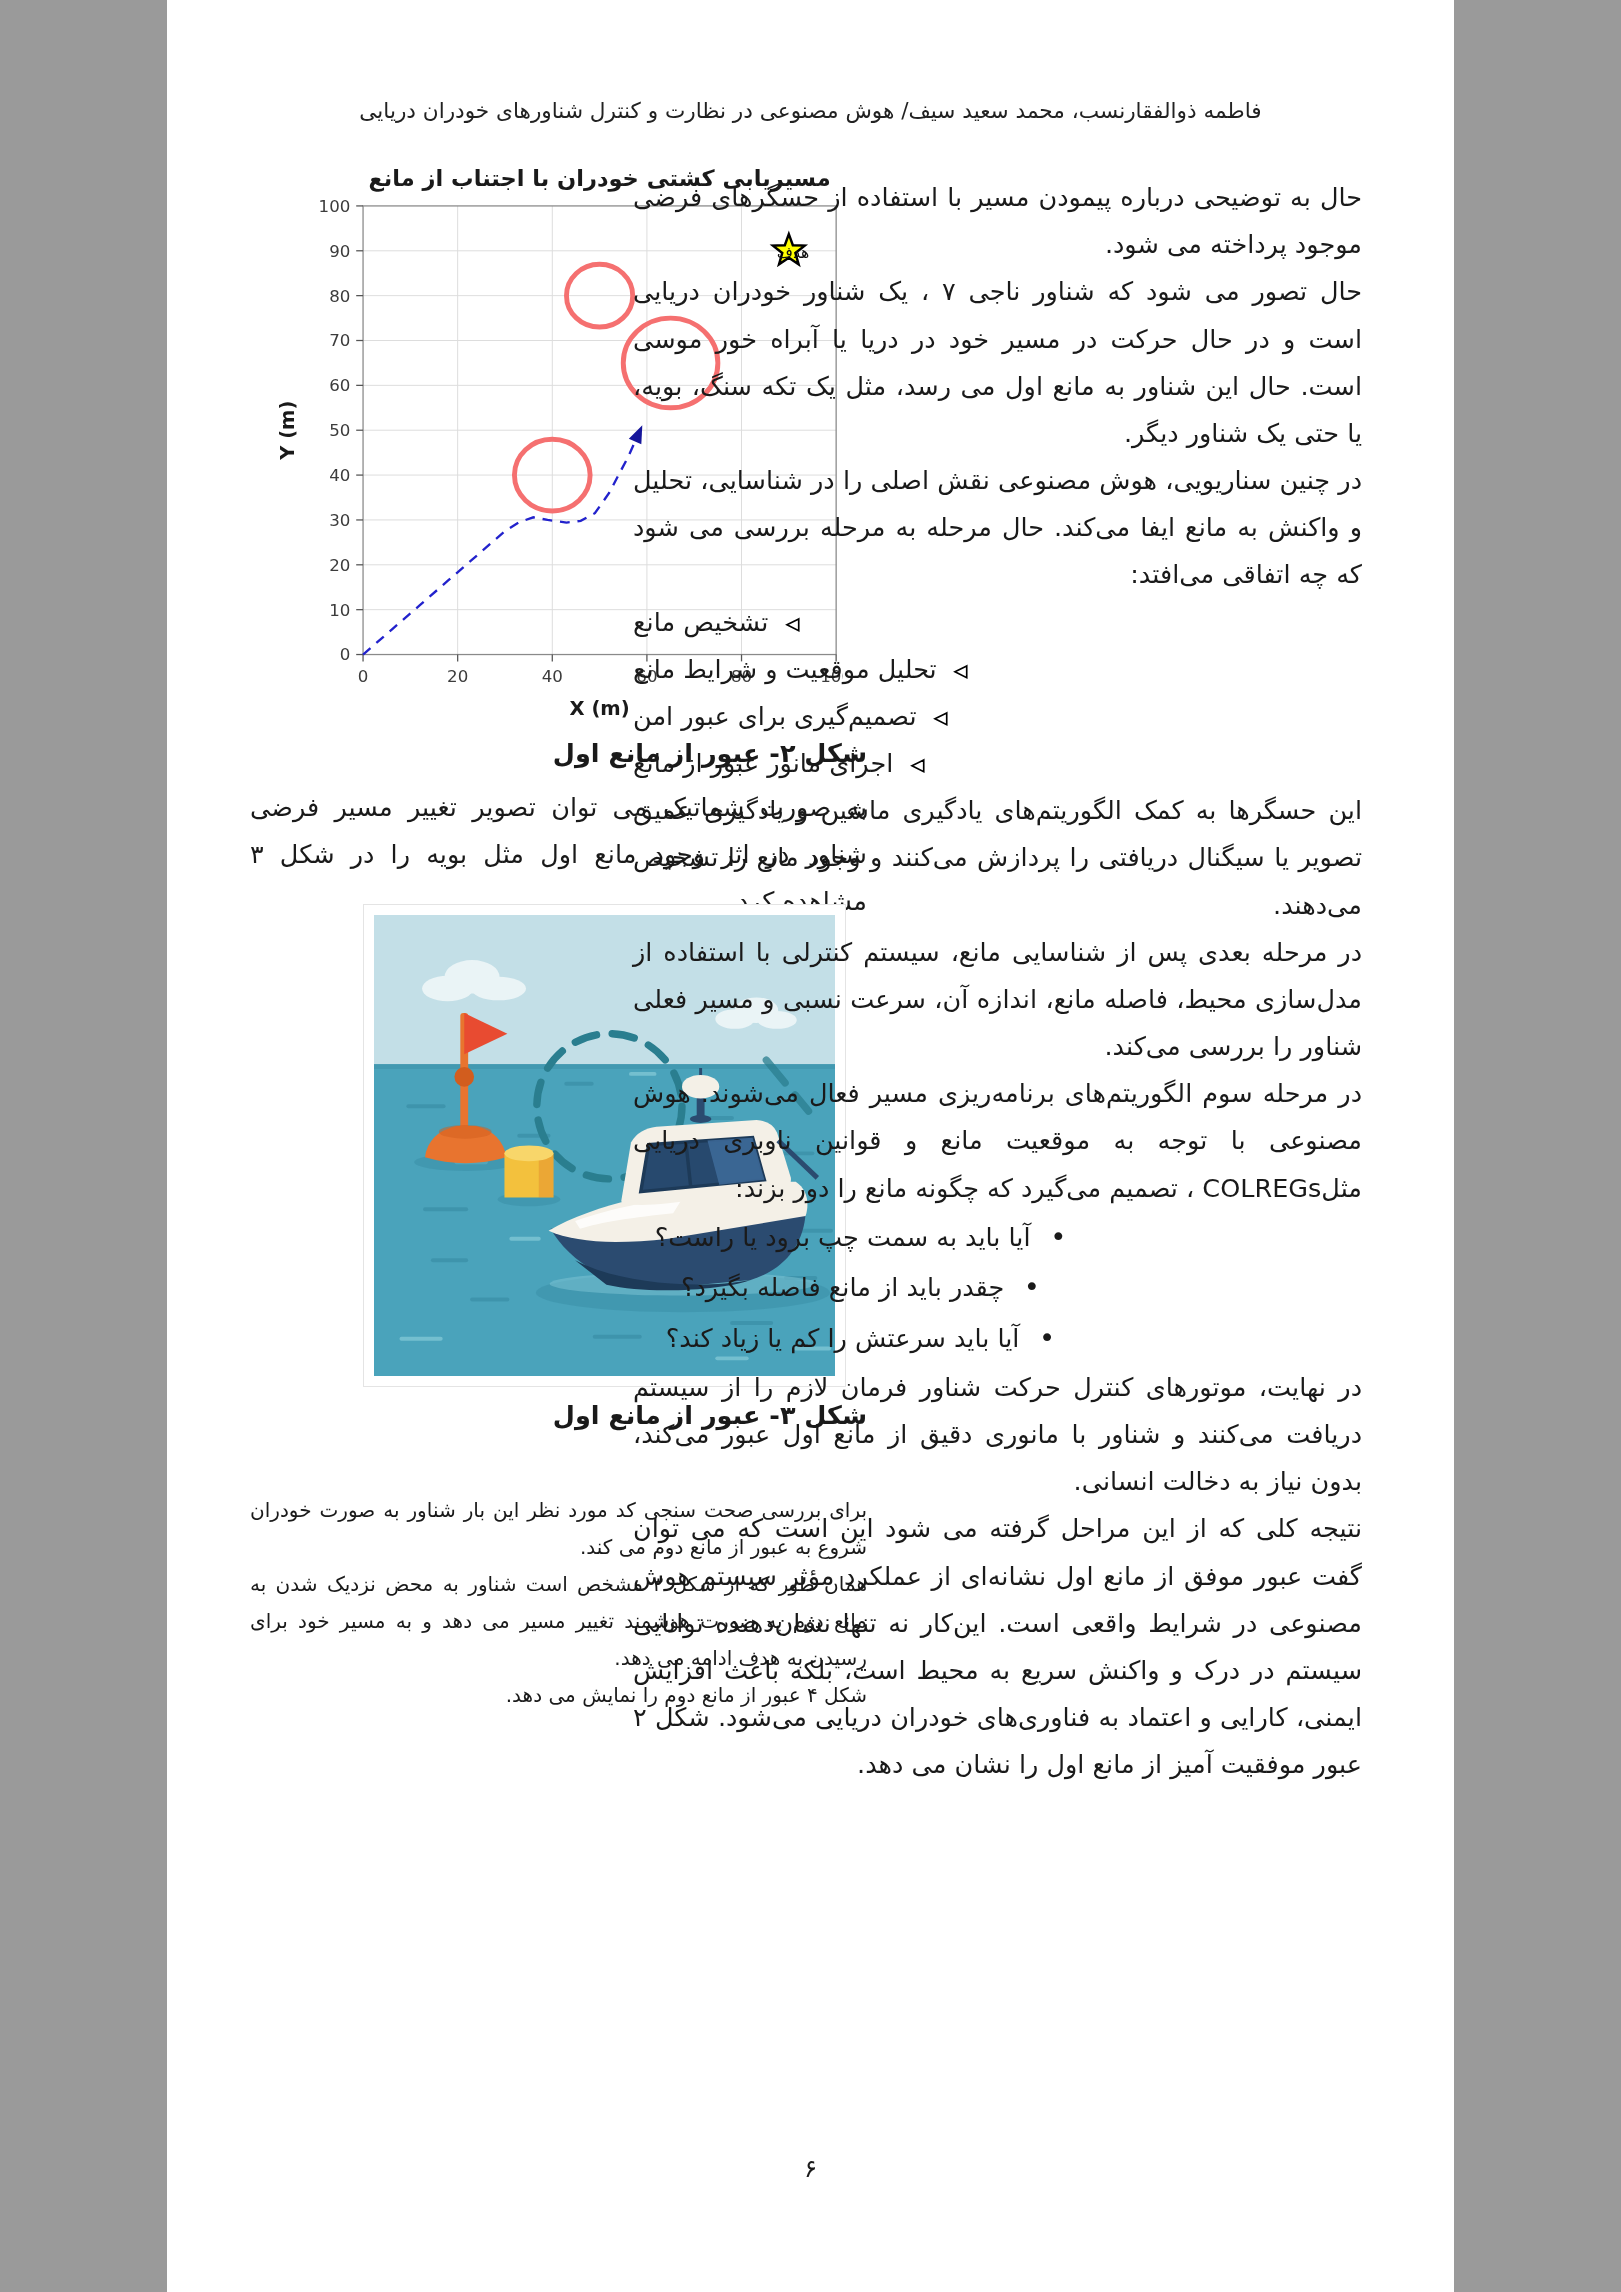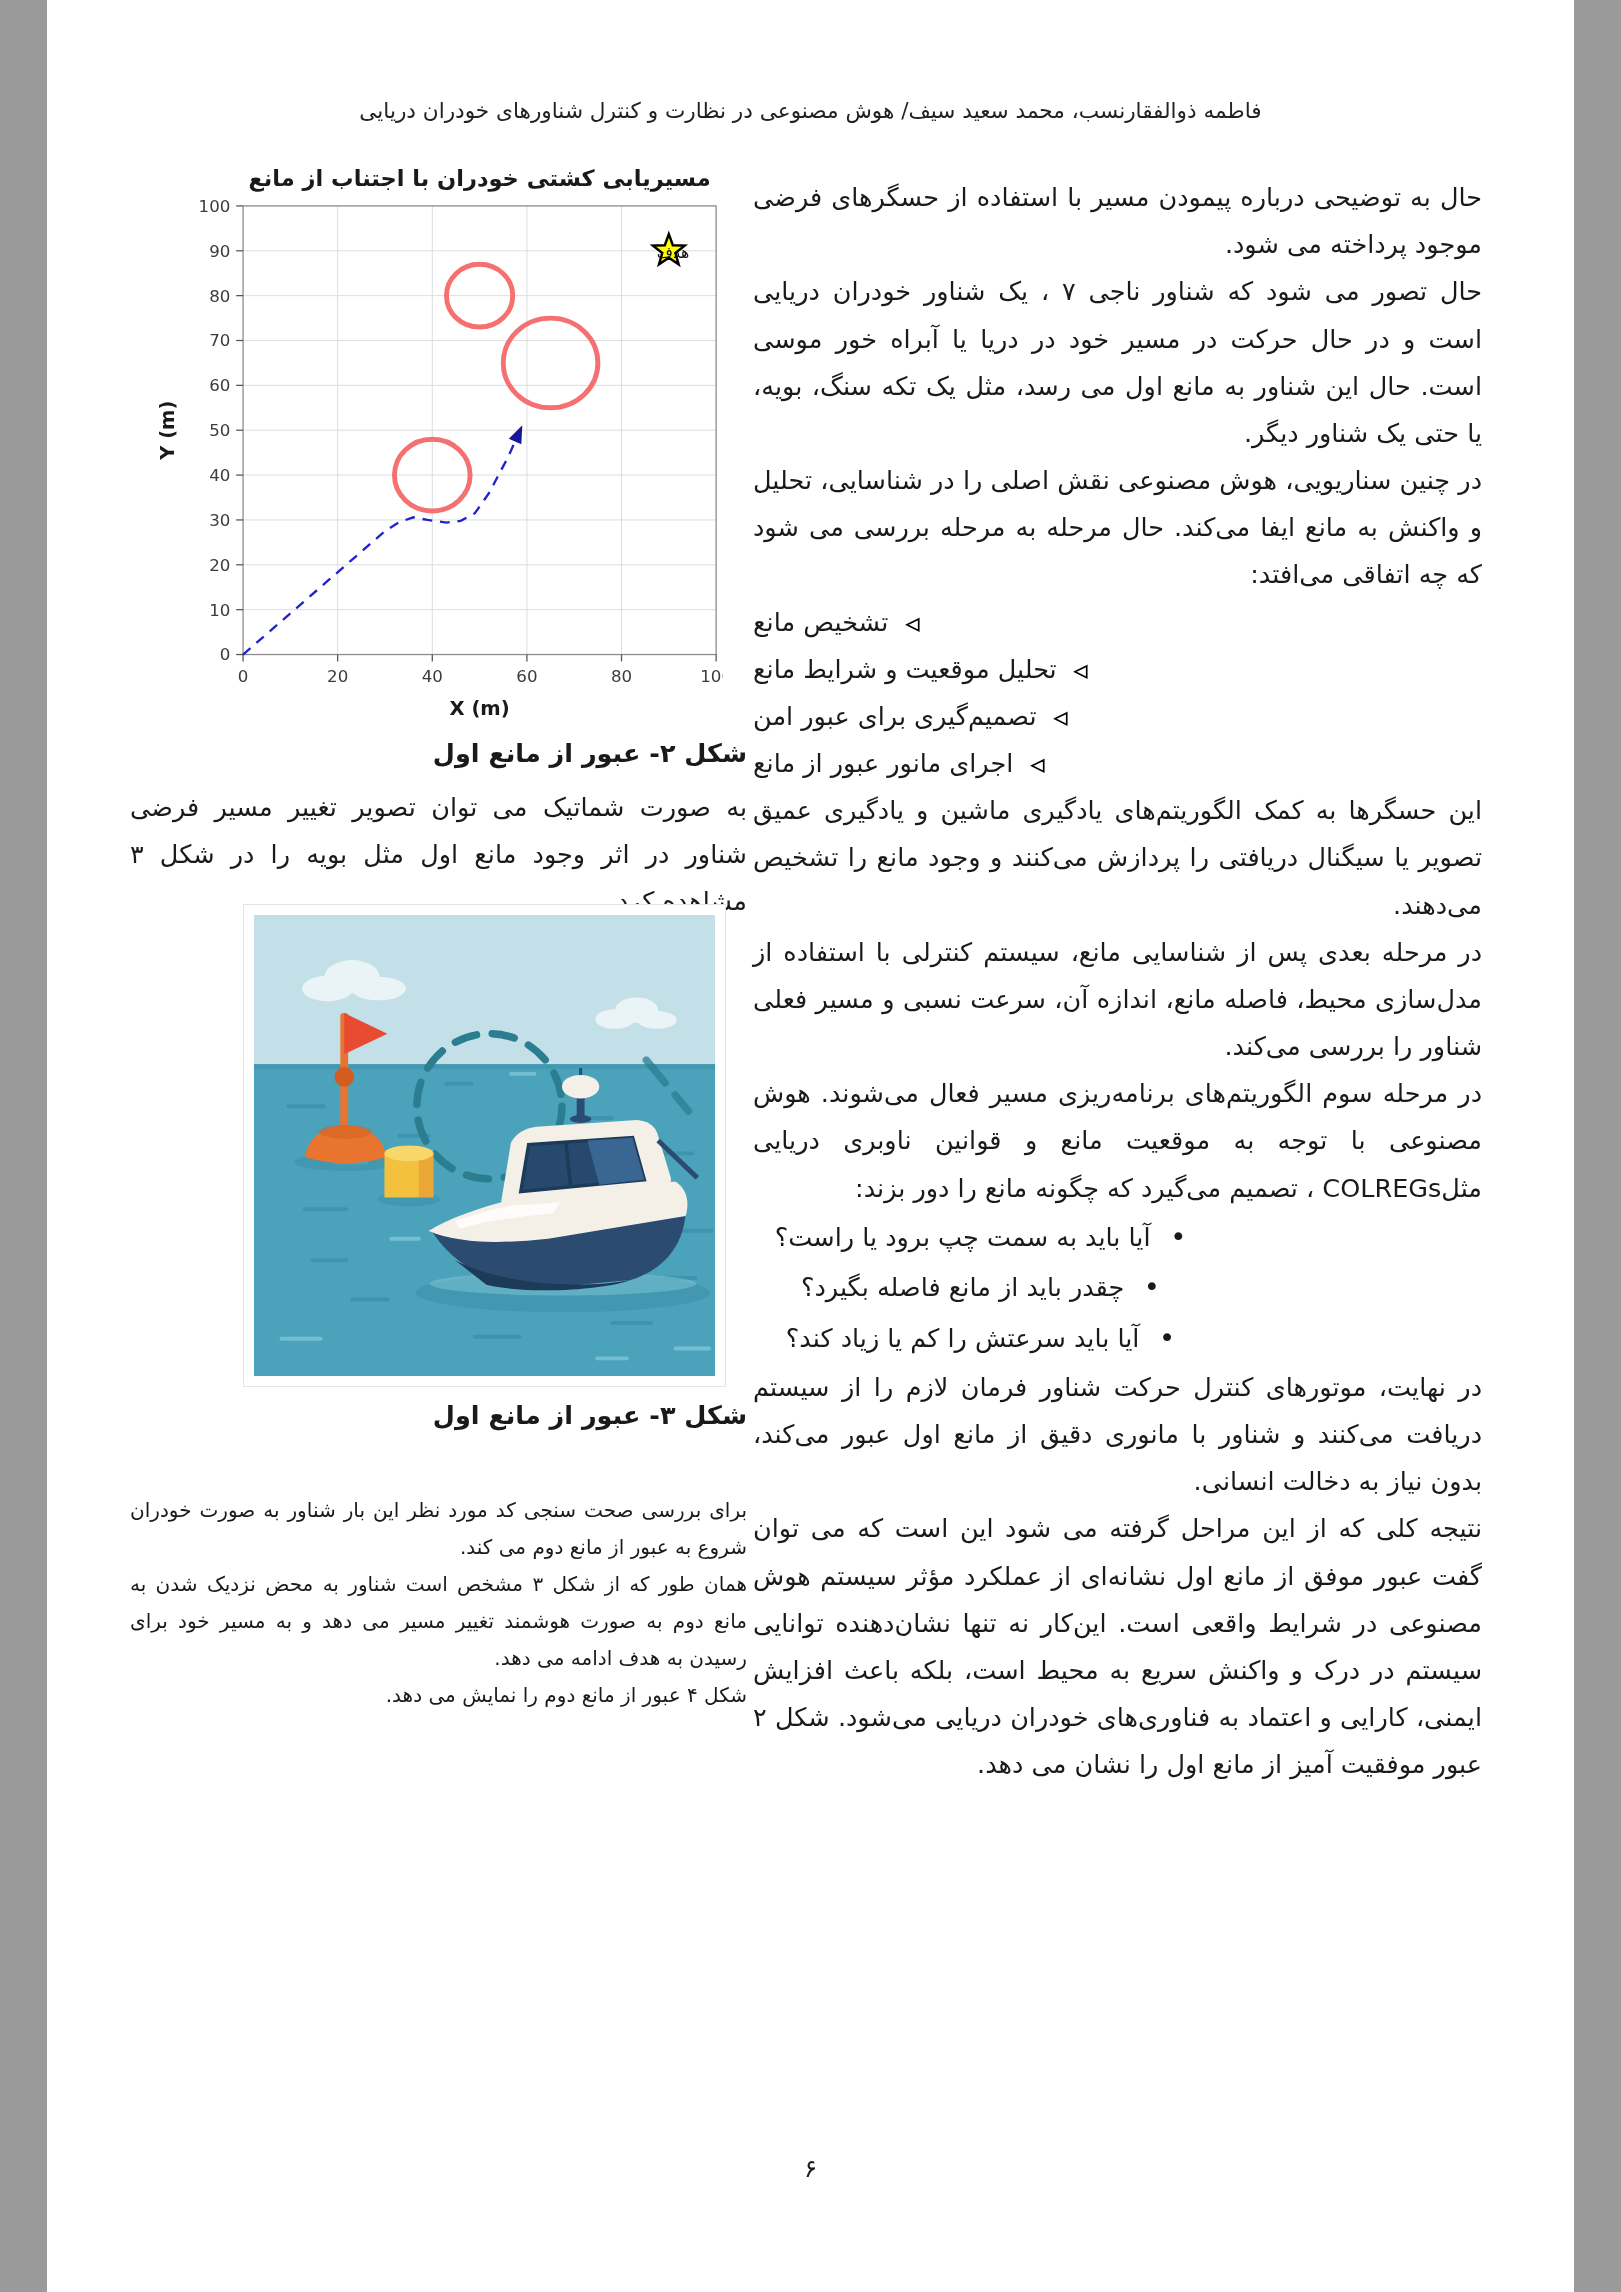--- a/index.html
+++ b/index.html
@@ -1,16 +1,16 @@
 <!DOCTYPE html>
 <html lang="fa" style="--sky: #c3dfe7; --sea: #4aa3bb; --sea_dark: #3a8fa7; --foam: #7fc6d5; --cloud: #eaf4f6; --buoy: #e8742f; --buoy_dark: #d25d1e; --flag: #e84b31; --cyl: #f3c13d; --cyl_light: #f8d66a; --dash: #2a7e8f; --hull_white: #f4f0e7; --hull_navy: #2b4b70; --hull_deep: #1d3a58; --window: #27496e; --window_lite: #3e6b9a;"><head>
 <meta charset="utf-8">
 <style>
   html,body{margin:0;padding:0;background:#9a9a9a;}
-  .page{position:relative;width:1527px;height:2293px;background:#ffffff;margin:0 auto;
+  .page{position:relative;width:1287px;height:2293px;background:#ffffff;margin:0 auto;
         font-family:"DejaVu Sans",sans-serif;color:#1a1a1a;overflow:hidden;}
   .header{position:absolute;top:98px;left:0;width:100%;text-align:center;
           font-size:21.6px;direction:rtl;color:#222;}
   
   .right-col{position:absolute;top:153px;right:92px;width:729px;direction:rtl;margin-top:21px;}
   .right-col p{margin:0;font-size:25.5px;line-height:1.85;text-align:justify;}
   .bitem{font-size:25.5px;line-height:1.85;padding-right:274px;text-align:left;}
   .bitem .ico{display:inline-block;margin-left:15.7px;}
   .bitem .ico svg{vertical-align:-2px;}
   .ditem{font-size:25.5px;line-height:1.85;padding-right:274px;text-align:center;}

